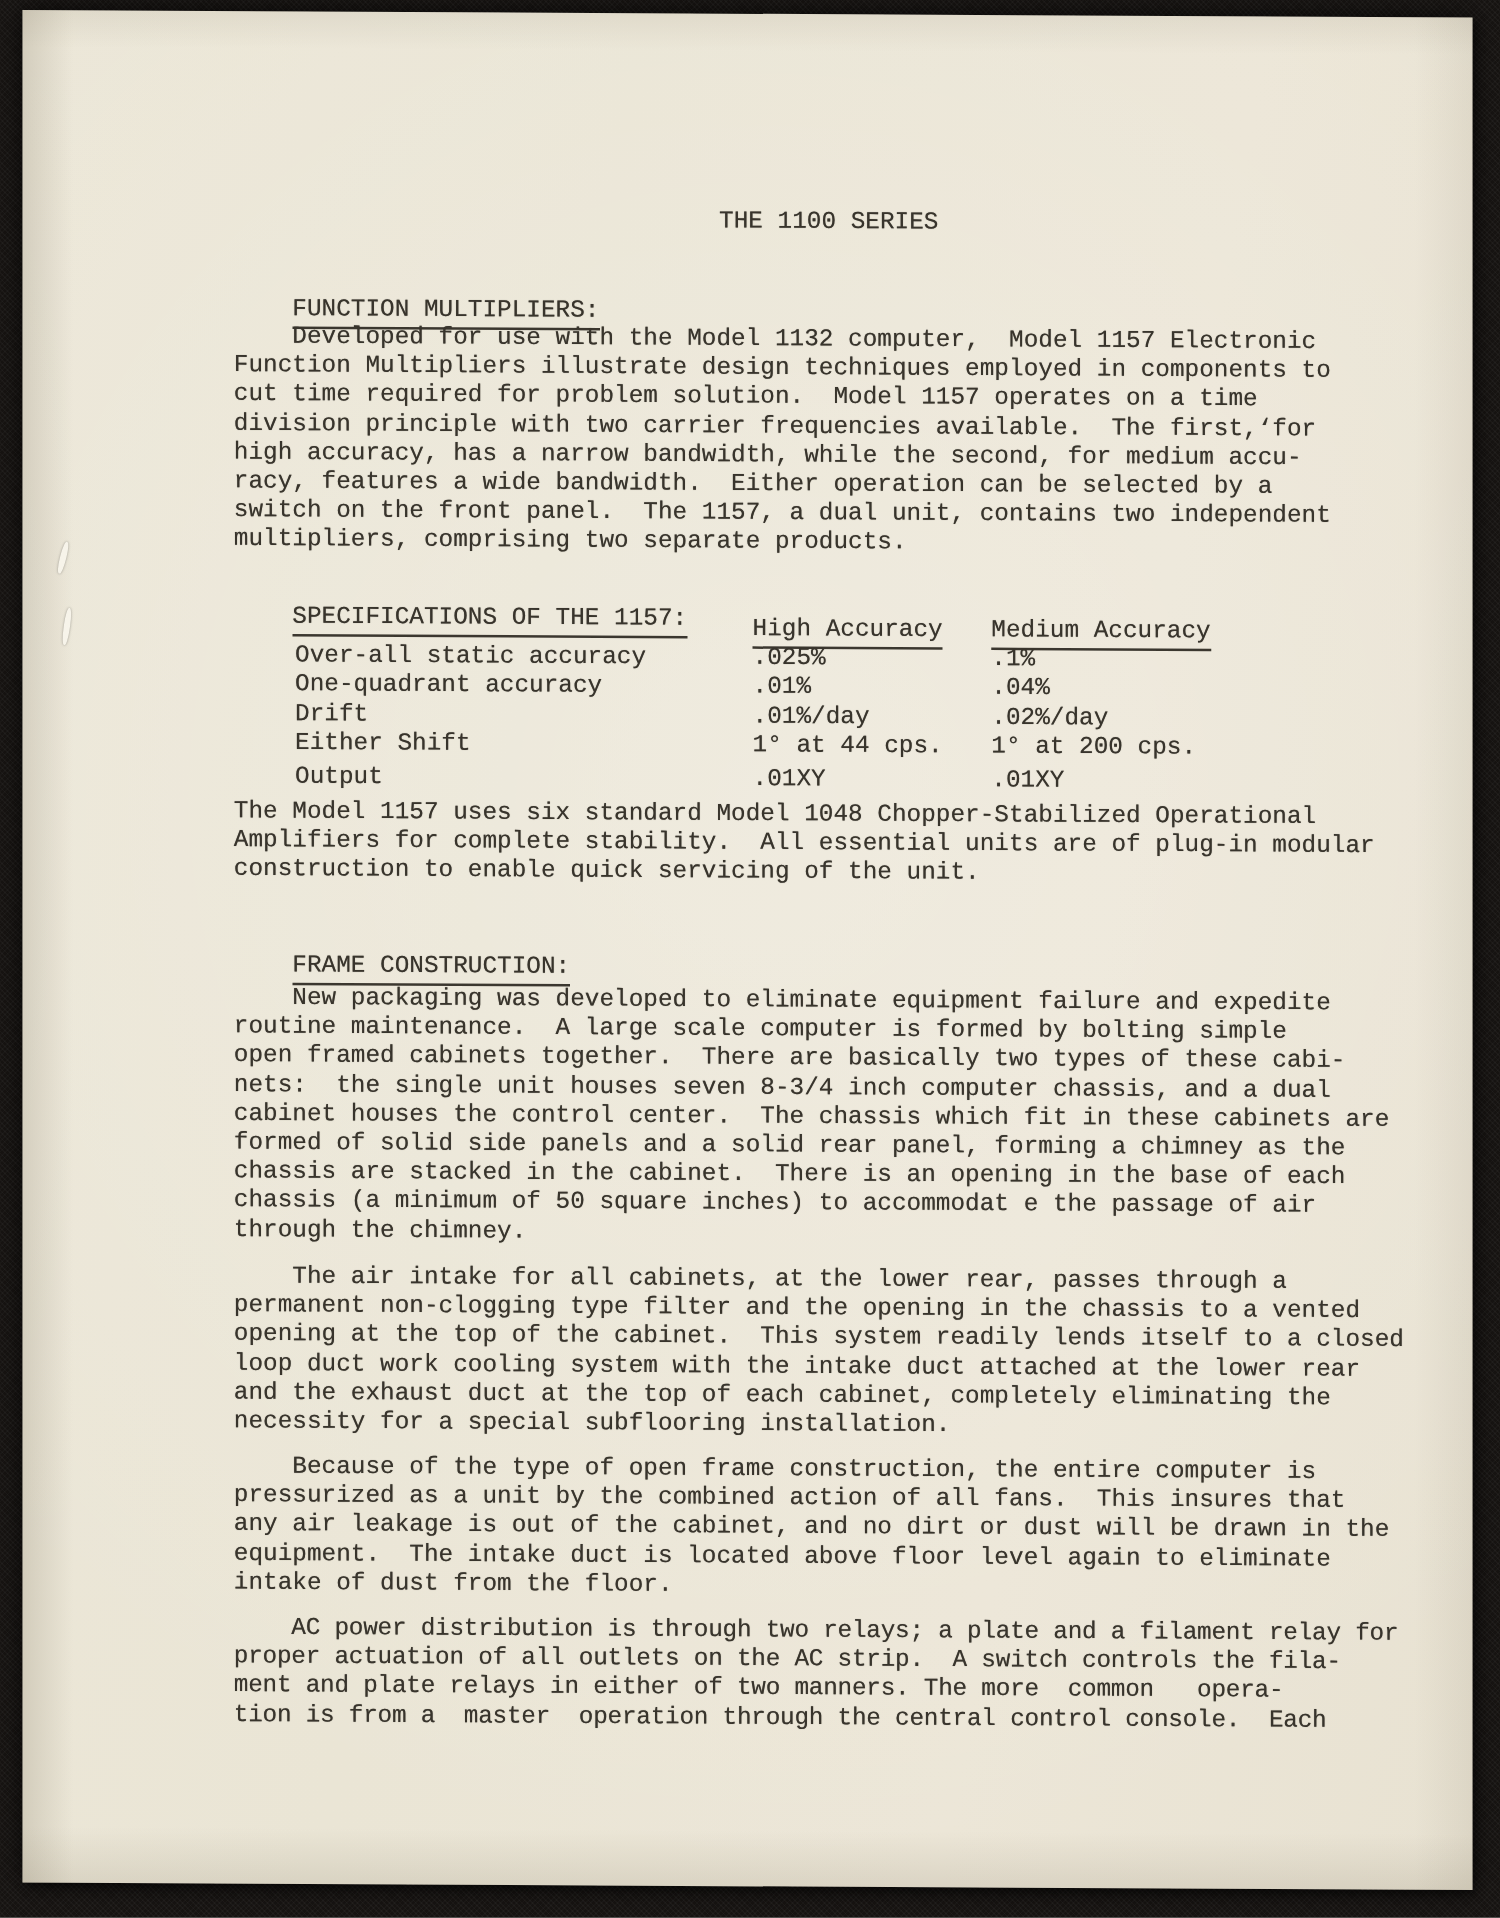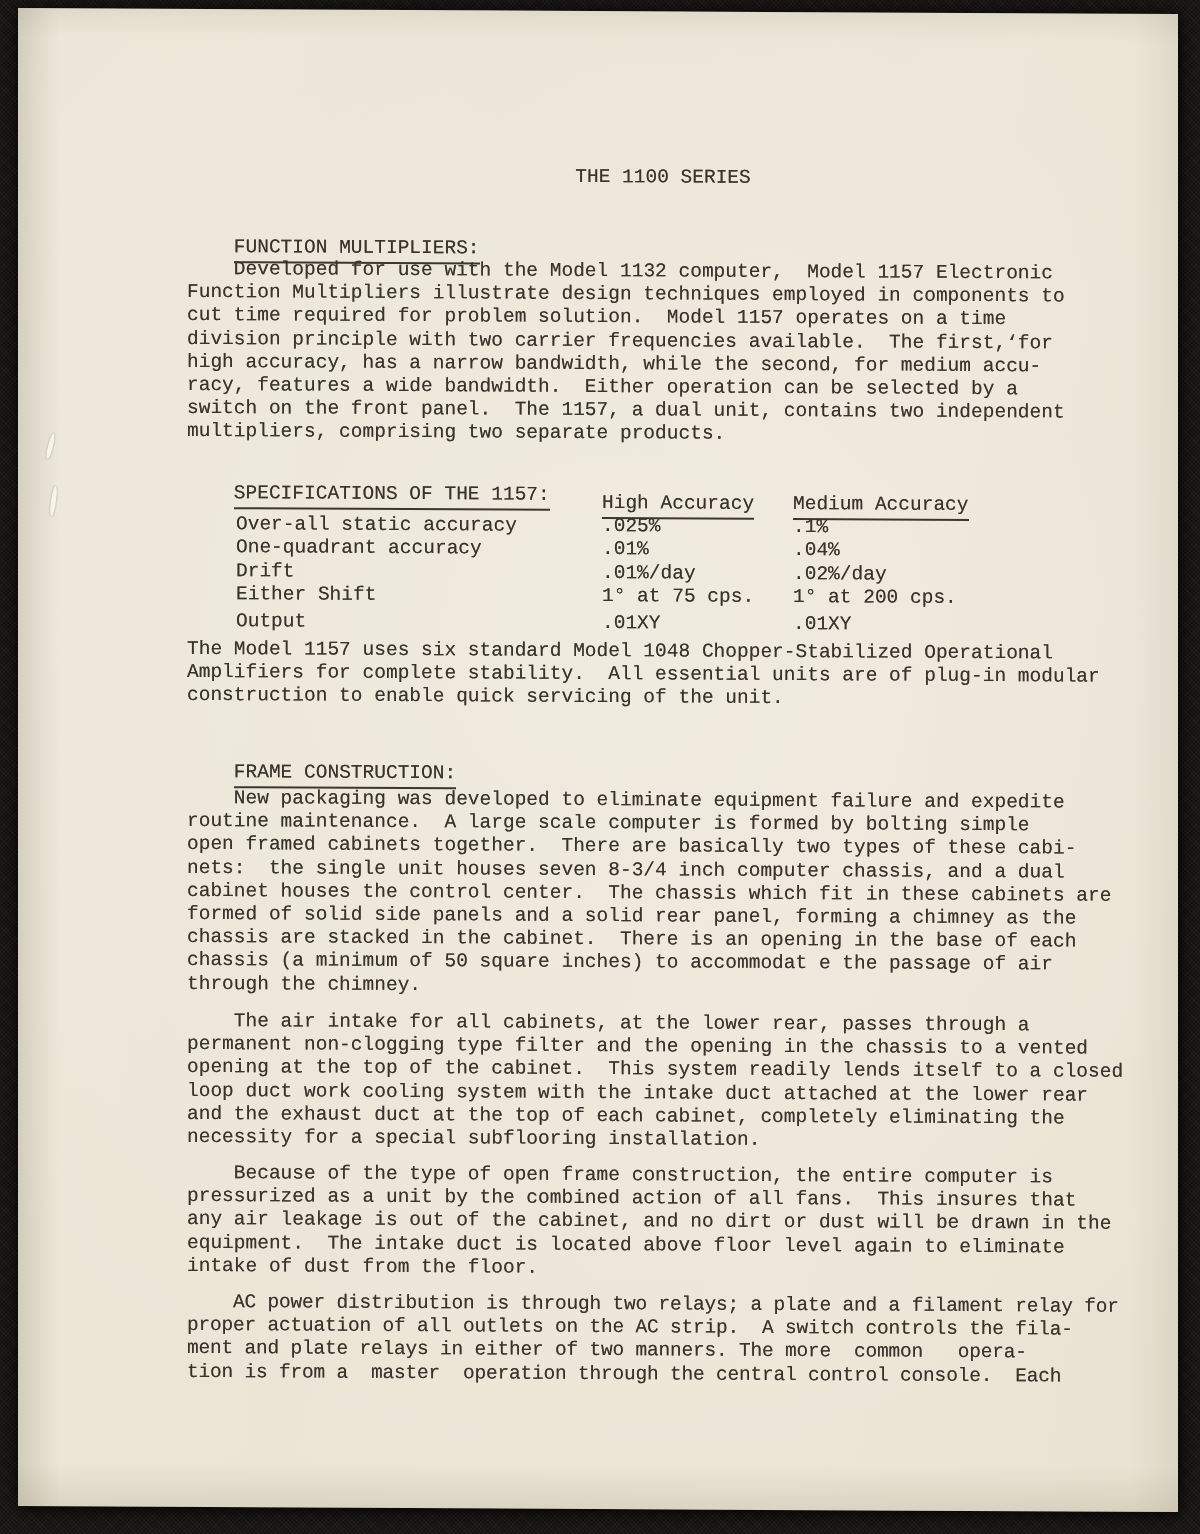--- a/index.html
+++ b/index.html
@@ -125,21 +125,21 @@
       <span class="cell c2">.01%</span>
       <span class="cell c3">.04%</span>
     </div>
     <div class="spec-row r2">
       <span class="cell c1">Drift</span>
       <span class="cell c2">.01%/day</span>
       <span class="cell c3">.02%/day</span>
     </div>
     <div class="spec-row r3">
       <span class="cell c1">Either Shift</span>
-      <span class="cell c2">1° at 75 cps.</span>
+      <span class="cell c2">1° at 44 cps.</span>
       <span class="cell c3">1° at 200 cps.</span>
     </div>
     <div class="spec-row r4">
       <span class="cell c1">Output</span>
       <span class="cell c2">.01XY</span>
       <span class="cell c3">.01XY</span>
     </div>
   </div>
 
   <div class="txt col specbody">The Model 1157 uses six standard Model 1048 Chopper-Stabilized Operational

